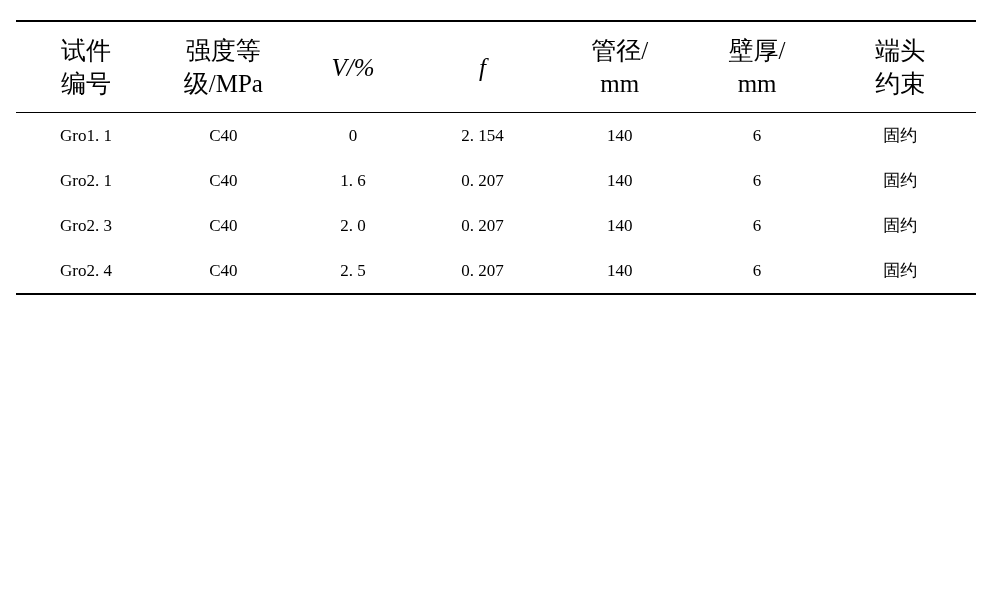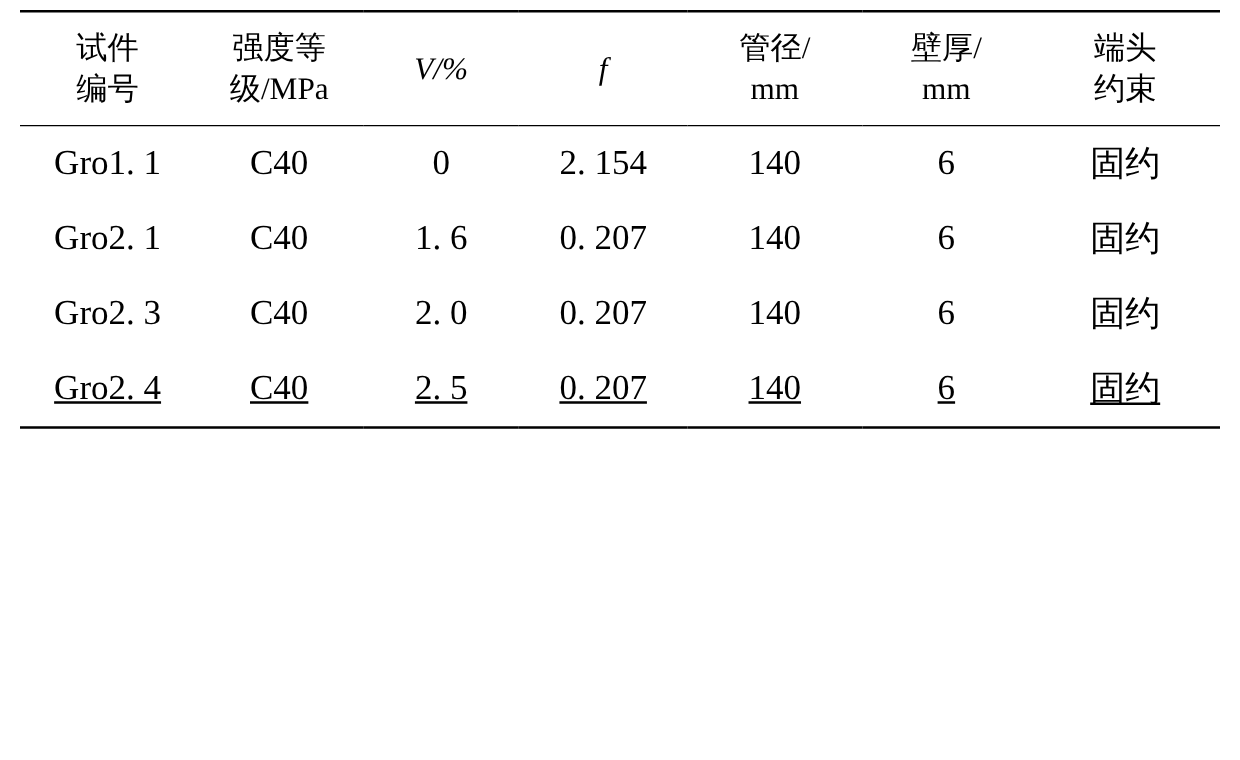--- a/index.html
+++ b/index.html
@@ -15,46 +15,45 @@
     overflow: hidden;
   }
   .sheet {
     width: 992px;
     height: 608px;
     position: relative;
     box-sizing: border-box;
   }
   table.data-table {
     width: 960px;
-    margin: 0 auto;
+    margin: 12px auto;
     border-collapse: collapse;
     table-layout: fixed;
   }
   table.data-table thead tr.header-row {
     border-top: 2.5px solid #000;
     border-bottom: 1.6px solid #000;
   }
   table.data-table tbody tr.last-row td {
     border-bottom: 0;
-    text-decoration: underline;
   }
   table.data-table {
     border-bottom: 2.5px solid #000;
   }
   th.header-cell {
     font-weight: normal;
     font-size: 25px;
     line-height: 1.32;
     padding: 12px 2px 12px 2px;
     text-align: center;
     vertical-align: middle;
     white-space: pre-line;
   }
   td.body-cell {
-    font-size: 28px;
+    font-size: 17px;
     padding: 11px 2px 11px 2px;
     text-align: center;
     vertical-align: middle;
     white-space: nowrap;
   }
   .ital {
     font-style: italic;
   }
   .col-id    { width: 14.6%; }
   .col-grade { width: 14.0%; }

